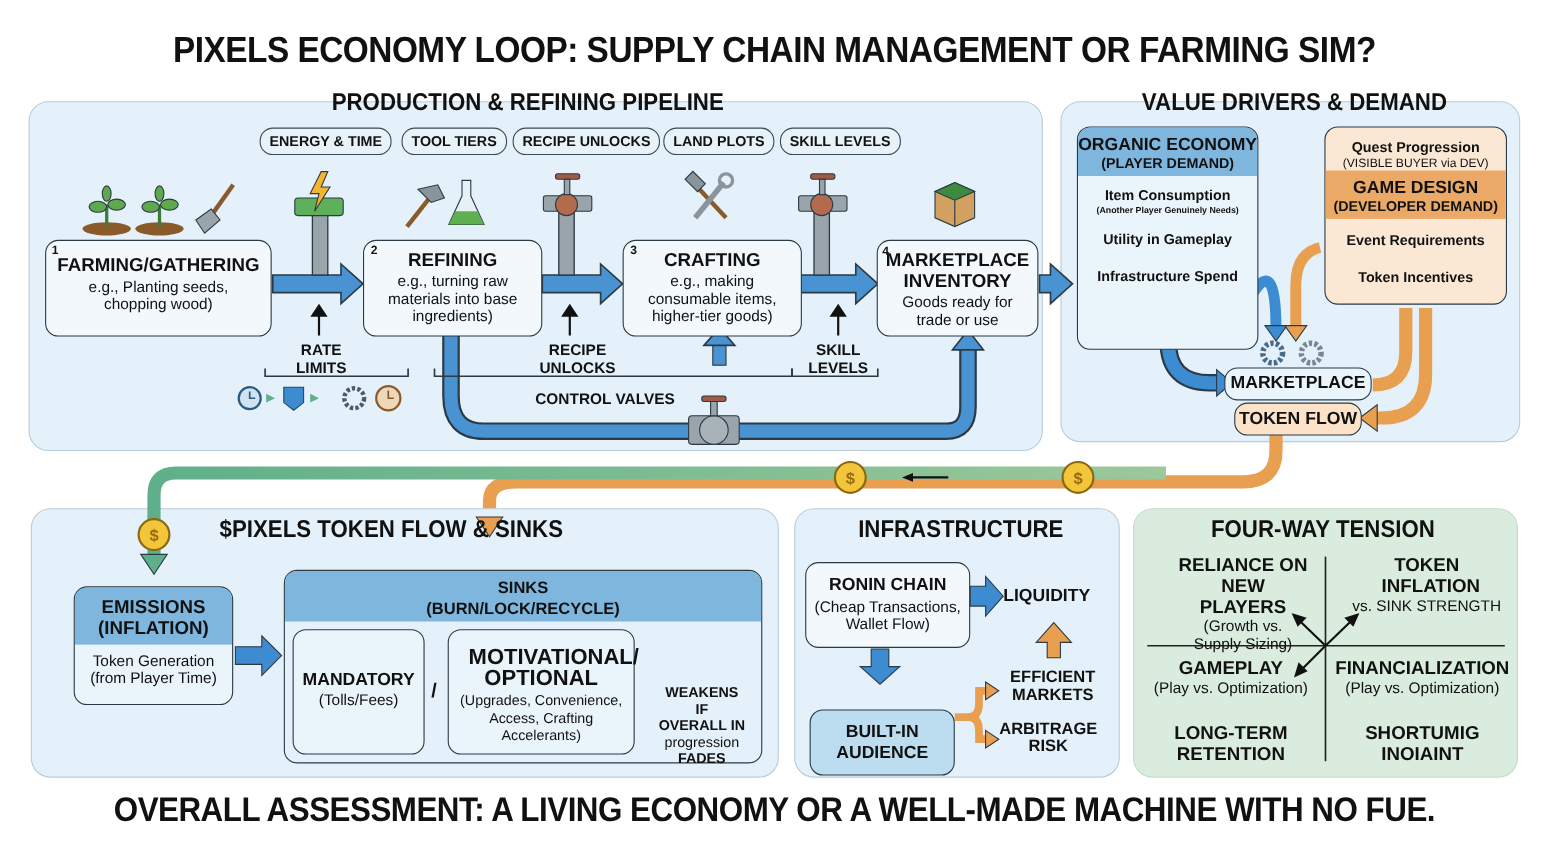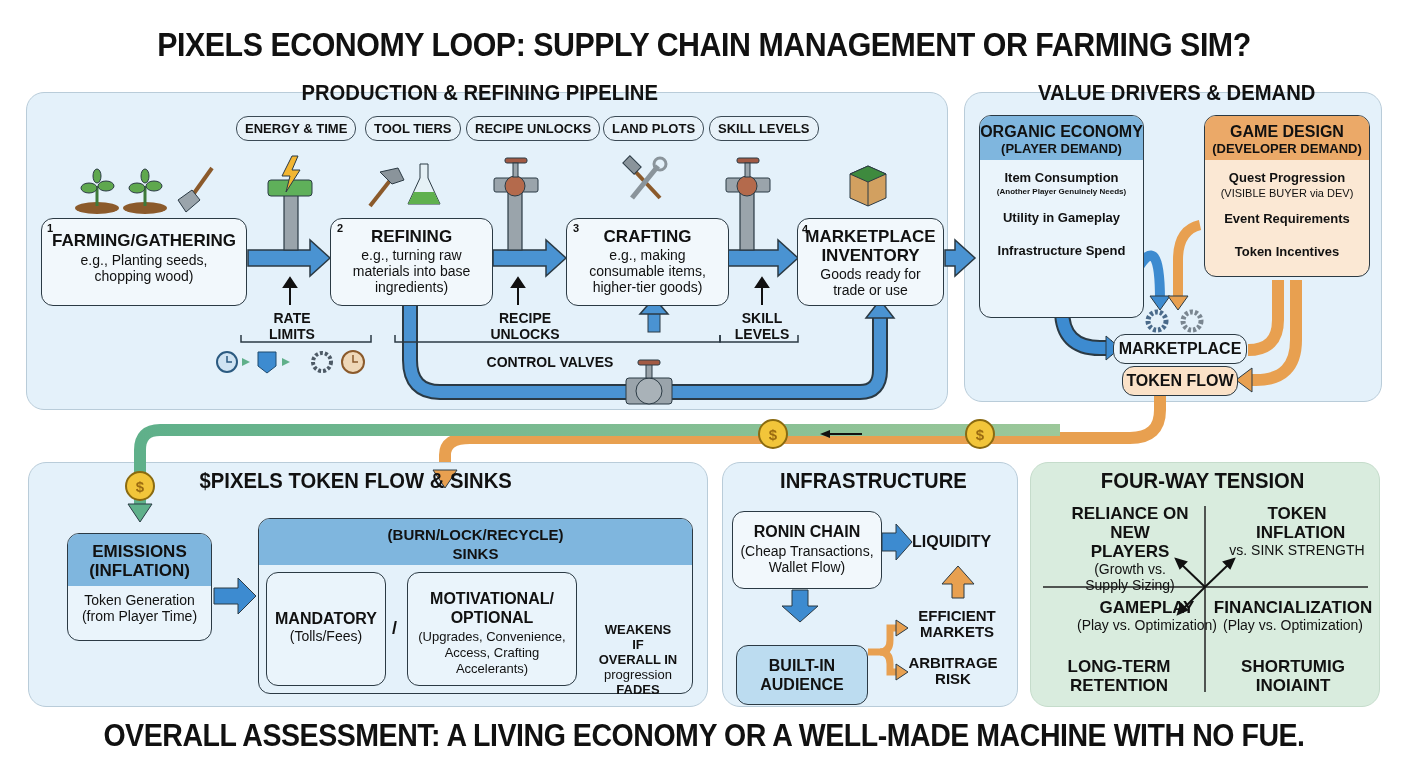--- a/index.html
+++ b/index.html
@@ -254,58 +254,58 @@
   </div>
   <div style="margin-top:8px">
     <div class="h" style="font-size:13px;font-weight:bold">Item Consumption</div>
     <div style="font-size:8px;font-weight:bold">(Another Player Genuinely Needs)</div>
   </div>
   <div class="h" style="font-size:13px;margin-top:12px">Utility in Gameplay</div>
   <div class="h" style="font-size:13px;margin-top:14px">Infrastructure Spend</div>
 </div>
 
 <div class="card" style="left:1204px;top:115px;width:166px;height:162px;overflow:hidden;background:#fbe8d4">
+  <div style="margin-top:8px">
+    <div class="h" style="font-size:13px">Quest Progression</div>
+    <div style="font-size:11px">(VISIBLE BUYER via DEV)</div>
+  </div>
   <div style="background:#eba968;padding:6px 0 4px">
     <div class="h" style="font-size:16px">GAME DESIGN</div>
     <div class="h" style="font-size:13px;line-height:15px">(DEVELOPER DEMAND)</div>
-  </div>
-  <div style="margin-top:8px">
-    <div class="h" style="font-size:13px">Quest Progression</div>
-    <div style="font-size:11px">(VISIBLE BUYER via DEV)</div>
   </div>
   <div class="h" style="font-size:13px;margin-top:10px">Event Requirements</div>
   <div class="h" style="font-size:13px;margin-top:14px">Token Incentives</div>
 </div>
 
 <div class="card" style="left:1113px;top:334px;width:134px;height:30px;font-weight:bold;font-size:16px;line-height:27px;background:#eaf4fb">MARKETPLACE</div>
 <div class="card" style="left:1122px;top:366px;width:116px;height:30px;font-weight:bold;font-size:16px;line-height:27px;background:#fbe2c8">TOKEN FLOW</div>
 
 <div class="panel-title" style="left:180px;top:468px;background:transparent">$PIXELS TOKEN FLOW &amp; SINKS</div>
 
 <div class="card" style="left:67px;top:533px;width:145px;height:108px;overflow:hidden;background:#eaf4fb">
   <div style="background:#7fb6de;padding:8px 16px 6px">
     <div class="h">EMISSIONS</div>
     <div class="h">(INFLATION)</div>
   </div>
   <div class="s" style="padding:6px 8px 0">Token Generation (from Player Time)</div>
 </div>
 
 <div class="card" style="left:258px;top:518px;width:435px;height:176px;overflow:hidden;background:#e4f1fa">
   <div style="background:#7fb6de;padding:6px 0 4px;height:46px">
+    <div class="h" style="font-size:15px">SINKS</div>
     <div class="h" style="font-size:15px">(BURN/LOCK/RECYCLE)</div>
-    <div class="h" style="font-size:15px">SINKS</div>
   </div>
 </div>
 <div class="card" style="left:266px;top:572px;width:120px;height:114px;padding-top:36px;background:#eaf4fb">
   <div class="h" style="font-size:16px">MANDATORY</div>
   <div class="s">(Tolls/Fees)</div>
 </div>
 <div class="lbl" style="left:392px;top:620px;font-size:18px">/</div>
 <div class="card" style="left:407px;top:572px;width:170px;height:114px;padding-top:16px;background:#eaf4fb">
-  <div class="h" style="font-size:16px;padding:0 18px">MOTIVATIONAL/ OPTIONAL</div>
+  <div class="h" style="font-size:20px;padding:0 18px">MOTIVATIONAL/ OPTIONAL</div>
   <div class="s" style="font-size:13px;padding:2px 2px 0">(Upgrades, Convenience, Access, Crafting Accelerants)</div>
 </div>
 <div class="lbl" style="left:598px;top:622px;width:80px;font-size:13px;line-height:15px">
   <div>WEAKENS IF</div>
   <div>OVERALL IN</div>
   <div style="font-weight:normal">progression</div>
   <div>FADES</div>
 </div>
 
 <div class="panel-title" style="left:766px;top:468px;background:transparent">INFRASTRUCTURE</div>
@@ -322,21 +322,21 @@
 
 <div class="panel-title" style="left:1086px;top:468px;background:transparent">FOUR-WAY TENSION</div>
 <div class="quad" style="left:1045px;top:504px">
   <div class="h" style="padding:0 24px">RELIANCE ON NEW PLAYERS</div>
   <div class="s" style="padding:0 26px">(Growth vs. Supply Sizing)</div>
 </div>
 <div class="quad" style="left:1212px;top:504px">
   <div class="h" style="padding:0 44px">TOKEN INFLATION</div>
   <div class="s">vs. SINK STRENGTH</div>
 </div>
-<div class="quad" style="left:1062px;top:598px">
+<div class="quad" style="left:1034px;top:598px">
   <div class="h">GAMEPLAY</div>
   <div class="s">(Play vs. Optimization)</div>
 </div>
 <div class="quad" style="left:1208px;top:598px">
   <div class="h">FINANCIALIZATION</div>
   <div class="s">(Play vs. Optimization)</div>
 </div>
 <div class="quad" style="left:1034px;top:657px">
   <div class="h" style="padding:0 30px">LONG-TERM RETENTION</div>
 </div>

